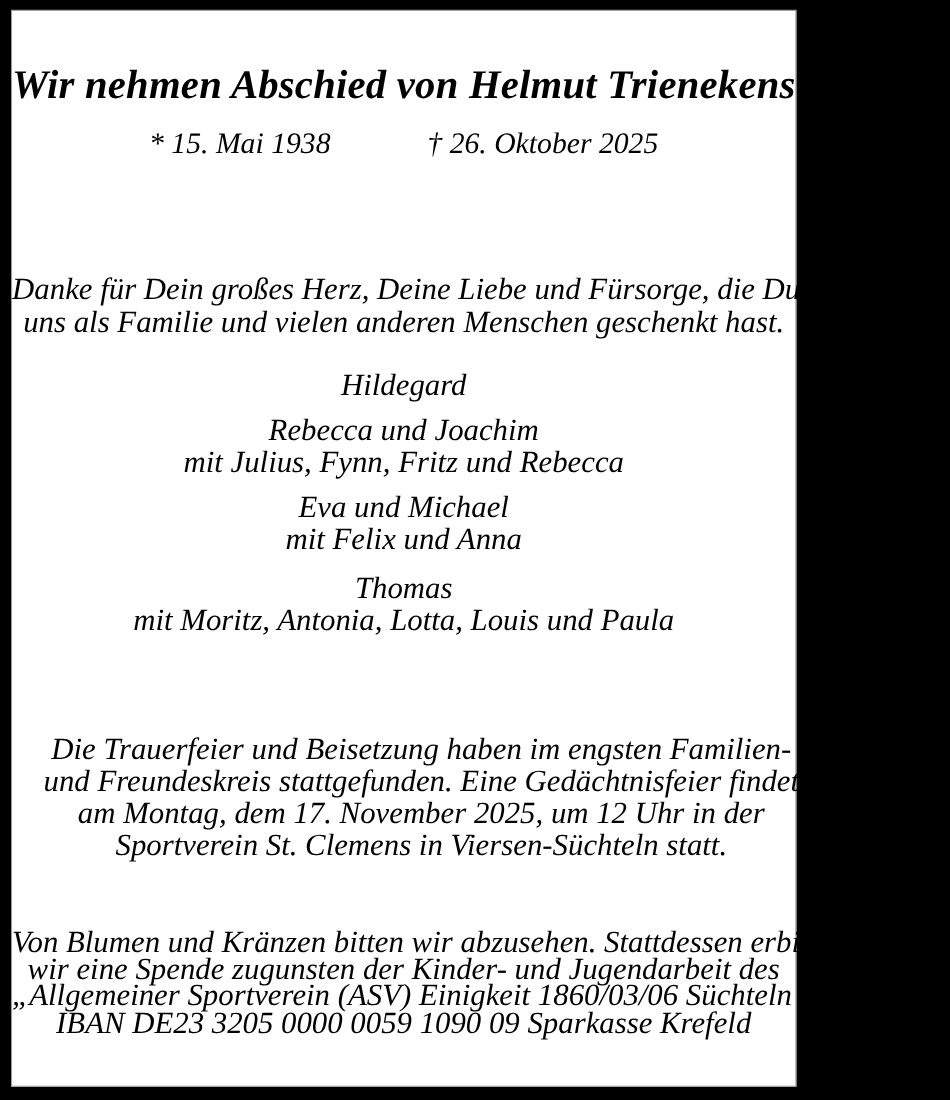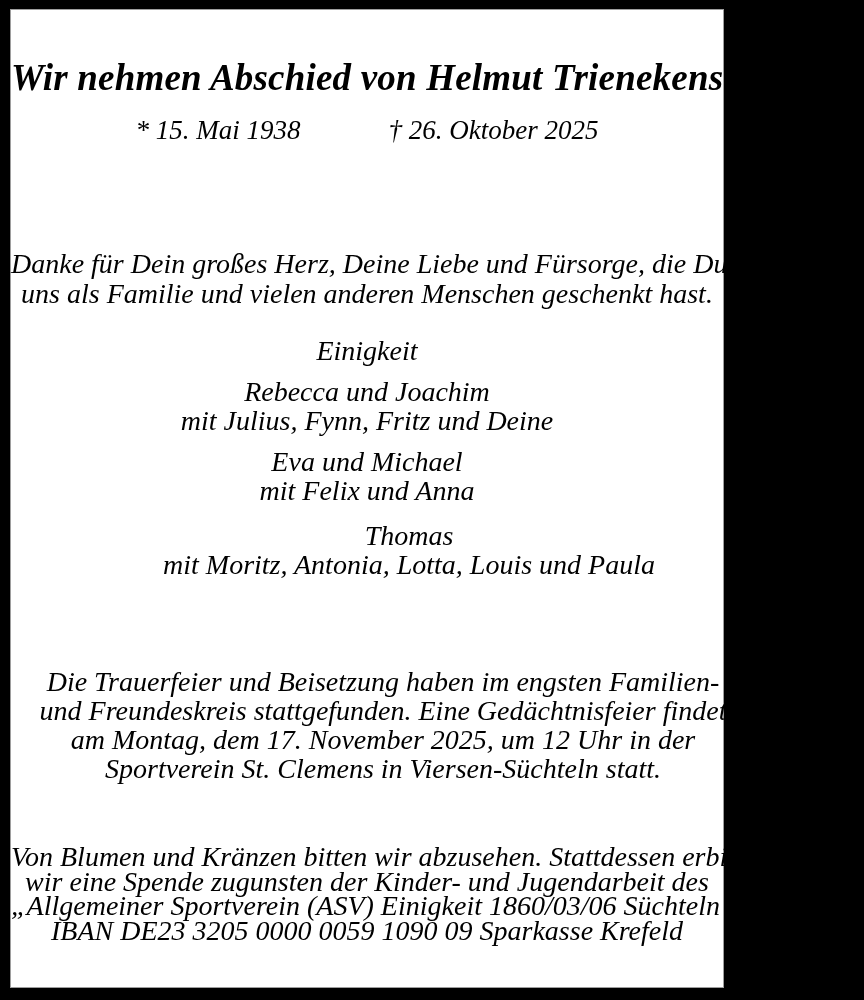--- a/index.html
+++ b/index.html
@@ -56,21 +56,21 @@
     font-size: 28px;
     line-height: 30px;
   }
   .mourner-group {
     font-size: 28px;
     line-height: 29px;
   }
   .group-1 { top: 326px; }
   .group-2 { top: 367px; }
   .group-3 { top: 437px; }
-  .group-4 { top: 511px; margin-left: 42px; }
+  .group-4 { top: 511px; }
   .memorial {
     top: 657px;
     font-size: 28px;
     line-height: 29px;
     padding-left: 16px;
   }
   .donation {
     top: 835px;
     font-size: 28px;
     line-height: 24.5px;
@@ -88,26 +88,26 @@
       <span><span>*</span> <span>15. Mai 1938</span></span>
       <span><span>†</span> <span>26. Oktober 2025</span></span>
     </div>
 
     <p class="abs tribute">
       <span>Danke für Dein großes Herz, Deine Liebe und Fürsorge, die Du</span><br>
       <span>uns als Familie und vielen anderen Menschen geschenkt hast.</span>
     </p>
 
     <div class="abs mourner-group group-1">
-      <span>Einigkeit</span>
+      <span>Hildegard</span>
     </div>
 
     <div class="abs mourner-group group-2">
       <span>Rebecca und Joachim</span><br>
-      <span>mit Julius, Fynn, Fritz und Deine</span>
+      <span>mit Julius, Fynn, Fritz und Rebecca</span>
     </div>
 
     <div class="abs mourner-group group-3">
       <span>Eva und Michael</span><br>
       <span>mit Felix und Anna</span>
     </div>
 
     <div class="abs mourner-group group-4">
       <span>Thomas</span><br>
       <span>mit Moritz, Antonia, Lotta, Louis und Paula</span>

